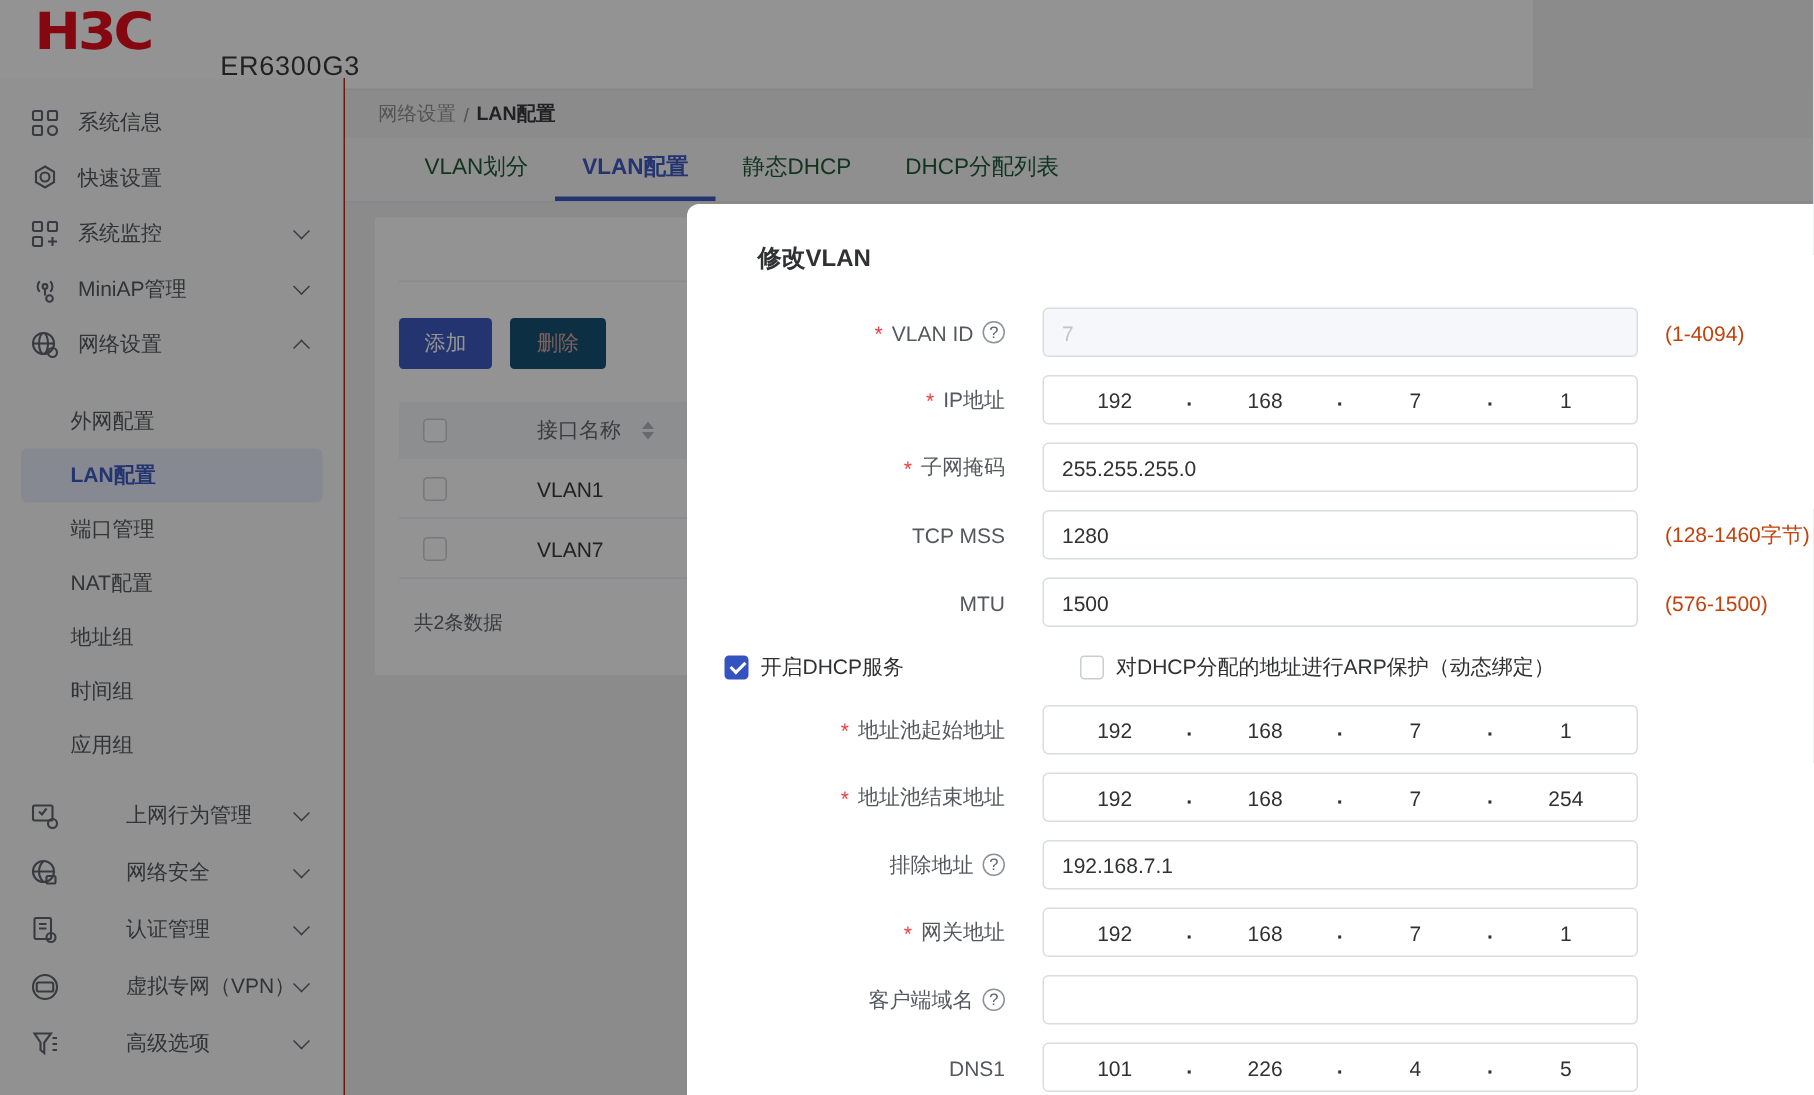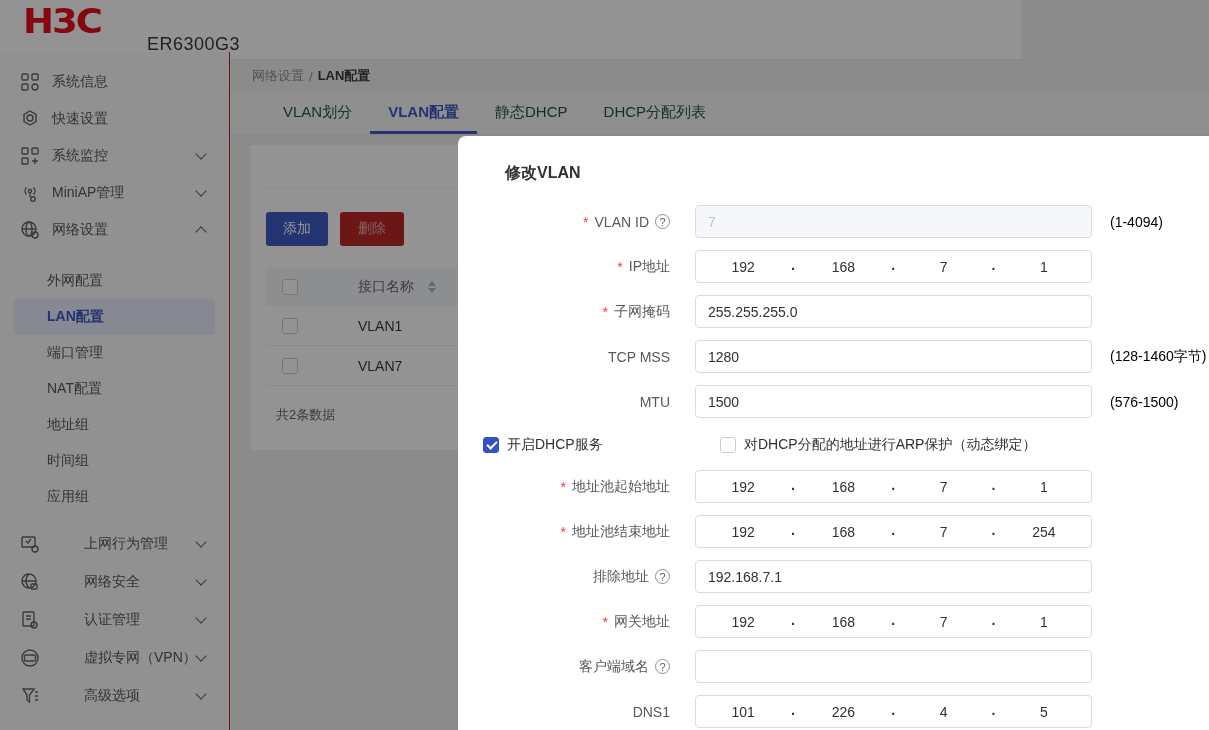--- a/index.html
+++ b/index.html
@@ -32,21 +32,21 @@
   .breadcrumb .current { color:#303133; font-weight:700; }
   .tabbar { height:43px; background:#F7F8FA; border-bottom:1px solid #E4E7ED; padding-left:35px; display:flex; }
   .tab { padding:0 18px; line-height:40px; font-size:15px; color:#14532d; cursor:pointer; border-bottom:3px solid transparent; }
   .tab.active { color:#3452C0; font-weight:700; border-bottom-color:#3452C0; }
 
   .card { position:absolute; left:20px; top:85px; width:700px; height:305px; background:#fff; border-radius:2px; }
   .card-toolbar { height:43px; margin:0 16px; border-bottom:1px solid #F0F0F0; }
   .btn-row { padding:24px 16px 0; display:flex; gap:12px; }
   .btn { height:34px; min-width:62px; padding:0 14px; border:none; border-radius:3px; font-size:14px; font-family:Liberation Mono, monospace; cursor:pointer; }
   .btn.primary { background:#3452C0; color:#fff; }
-  .btn.danger-disabled { background:#b91c1c; color:#DFA49F; cursor:not-allowed; min-width:64px; }
+  .btn.danger-disabled { background:#0c4a6e; color:#DFA49F; cursor:not-allowed; min-width:64px; }
   .tbl { margin:22px 16px 0; font-size:14px; }
   .tbl-header { height:38px; background:#F5F6F8; display:flex; align-items:center; color:#606266; }
   .tbl-row { height:40px; display:flex; align-items:center; border-bottom:1px solid #EBEEF5; color:#303133; }
   .col-cb { width:48px; display:flex; justify-content:center; }
   .col-name { padding-left:44px; display:flex; align-items:center; gap:8px; }
   .sort { display:inline-flex; flex-direction:column; gap:2px; margin-left:6px; }
   .sort .c-up { width:0; height:0; border-left:4px solid transparent; border-right:4px solid transparent; border-bottom:5px solid #AEB2B8; }
   .sort .c-dn { width:0; height:0; border-left:4px solid transparent; border-right:4px solid transparent; border-top:5px solid #AEB2B8; }
   .tbl-footer { margin:20px 16px 0; padding-left:10px; font-size:13px; color:#5A5E66; }
 
@@ -62,21 +62,21 @@
   .mform { margin-top:21px; }
   .frow { display:flex; align-items:center; height:33px; margin-bottom:12px; }
   .flabel { width:237px; flex:0 0 237px; padding-right:25px; text-align:right; font-size:14px; color:#55585E; display:flex; align-items:center; justify-content:flex-end; gap:6px; white-space:nowrap; }
   .req { color:#F03E3E; font-size:14px; }
   .help { width:15px; height:15px; border:1px solid #8C9097; border-radius:50%; display:inline-flex; align-items:center; justify-content:center; font-size:11px; color:#606266; flex:0 0 15px; cursor:pointer; }
   .ctl-text { width:397px; height:33px; border:1px solid #D9DCE3; border-radius:4px; padding:0 12px; font-size:14px; color:#303133; font-family:inherit; background:#fff; outline:none; }
   .ctl-text:disabled { background:#F5F7FA; color:#C0C4CC; }
   .ipbox { width:397px; height:33px; border:1px solid #D9DCE3; border-radius:4px; display:flex; align-items:center; font-size:14px; color:#303133; }
   .ipbox .oct { flex:1; text-align:center; }
   .ipbox .dot { width:6px; text-align:center; font-weight:700; color:#303133; transform:translateY(2px); }
-  .fhint { margin-left:18px; font-size:14px; color:#000000; white-space:nowrap; }
+  .fhint { margin-left:18px; font-size:14px; color:#c2410c; white-space:nowrap; }
   .cbrow { display:flex; align-items:center; height:21px; margin:16px 0 15px; padding-left:25px; }
   .cbitem { display:flex; align-items:center; gap:8px; font-size:14px; color:#303133; }
   .cbitem.first { width:237px; flex:0 0 237px; }
 </style>
 </head>
 <body>
 
 <div class="header">
   <div class="logo">H3C</div>
   <div class="model">ER6300G3</div>

